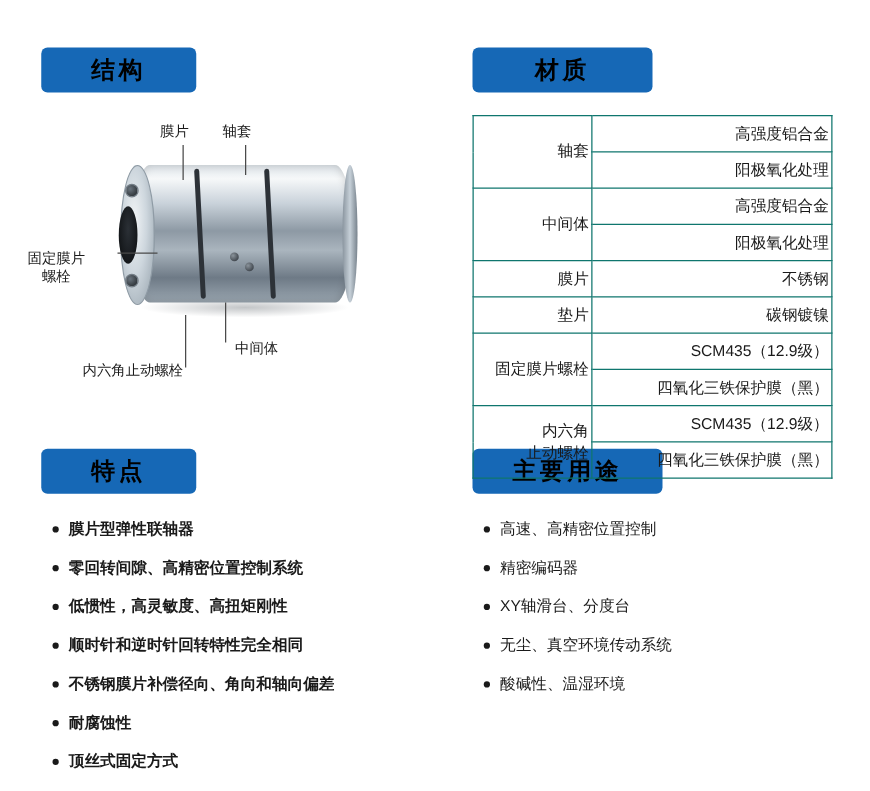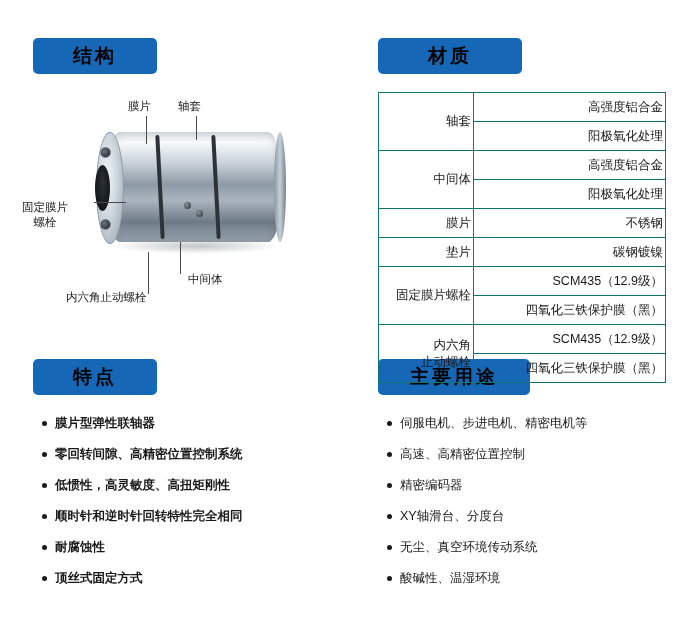--- a/index.html
+++ b/index.html
@@ -276,26 +276,26 @@
         <td>四氧化三铁保护膜（黑）</td>
       </tr>
     </tbody>
   </table>
 
   <div class="list list-features">
     <div class="li">膜片型弹性联轴器</div>
     <div class="li">零回转间隙、高精密位置控制系统</div>
     <div class="li">低惯性，高灵敏度、高扭矩刚性</div>
     <div class="li">顺时针和逆时针回转特性完全相同</div>
+    <div class="li">不锈钢膜片补偿径向、角向和轴向偏差</div>
     <div class="li">耐腐蚀性</div>
     <div class="li">顶丝式固定方式</div>
   </div>
 
   <div class="list list-uses">
-    <div class="li">伺服电机、步进电机、精密电机等</div>
     <div class="li">高速、高精密位置控制</div>
     <div class="li">精密编码器</div>
     <div class="li">XY轴滑台、分度台</div>
     <div class="li">无尘、真空环境传动系统</div>
     <div class="li">酸碱性、温湿环境</div>
   </div>
 
 </div>
 
 </body></html>

